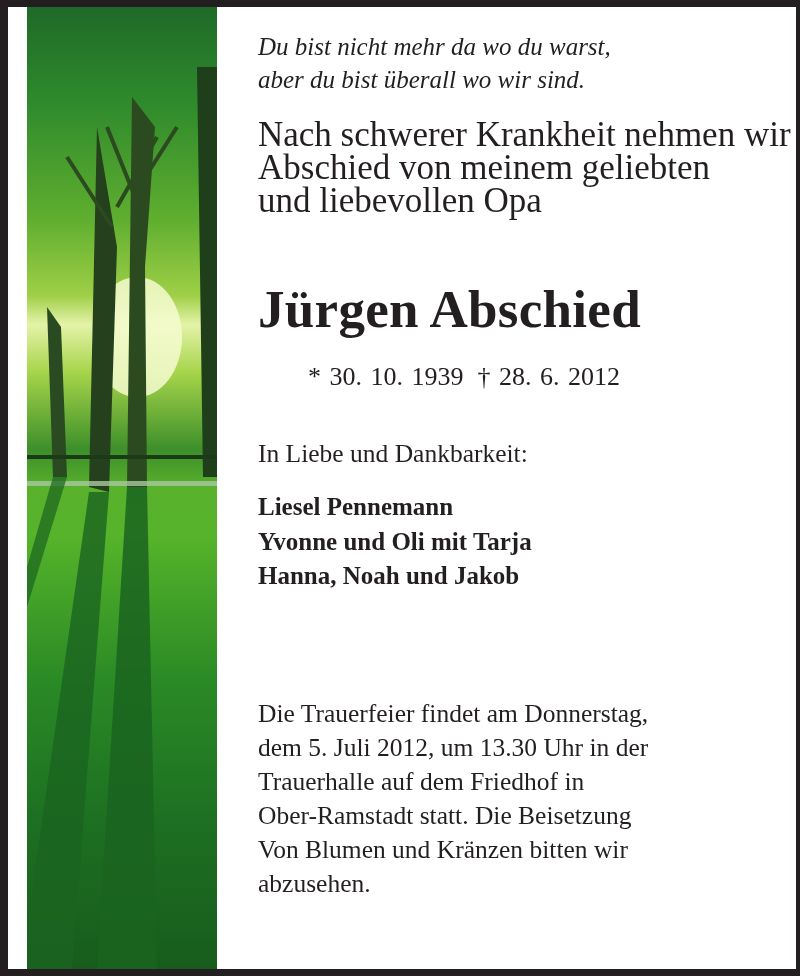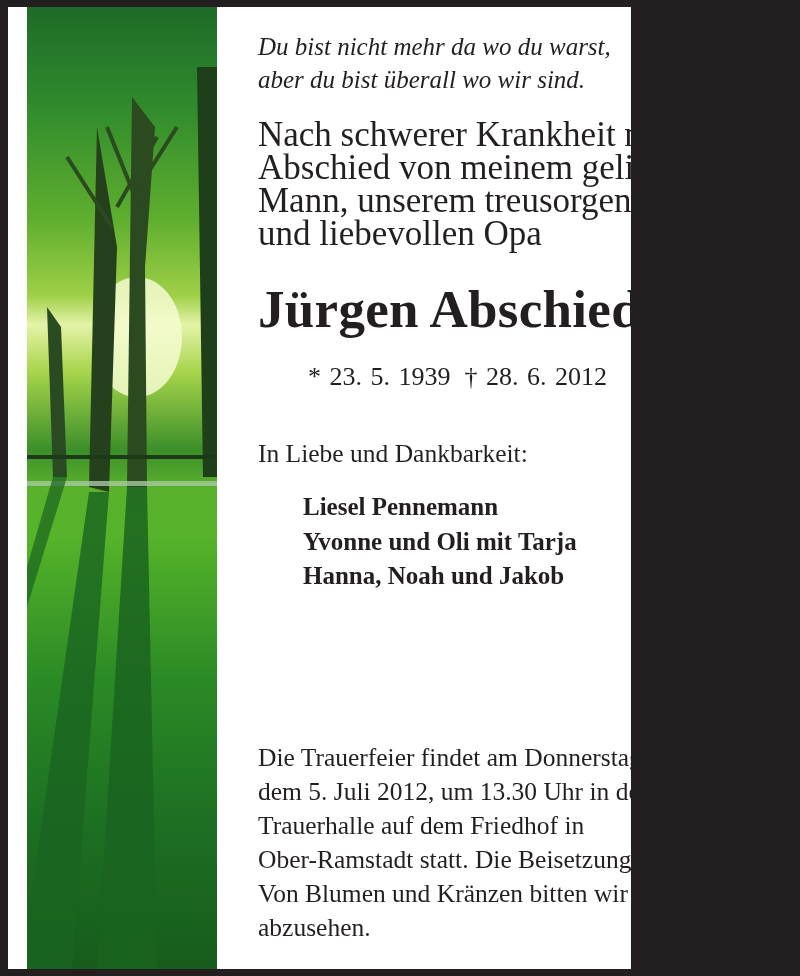--- a/index.html
+++ b/index.html
@@ -1,29 +1,29 @@
 <!DOCTYPE html>
 <html><head>
 <meta charset="utf-8">
 <style>
   html, body { margin:0; padding:0; }
   body { width:800px; height:976px; background:#231f20; position:relative; overflow:hidden; }
-  .card { position:absolute; left:8px; top:7px; width:623px; height:962px; background:#ffffff; }
+  .card { position:absolute; left:8px; top:7px; width:788px; height:962px; background:#ffffff; }
   .photo { position:absolute; left:19px; top:0; width:190px; height:962px; overflow:hidden;
     background:linear-gradient(180deg,#1e6a28 0%,#2f8a2c 10%,#5fae2f 22%,#9fcf47 30%,#e4f3a8 33%,#a6d44a 38%,#3d8f2a 46%,#59b12c 50%,#56b32a 55%,#2a8a25 70%,#1d6f22 85%,#175c1d 100%); }
   .photo svg { position:absolute; left:0; top:0; }
   .text { position:absolute; left:250px; top:0; width:520px; font-family:"Liberation Serif","DejaVu Serif",serif; color:#231f20; }
   .motto { position:absolute; top:23px; font-style:italic; font-size:25px; line-height:33px; }
   .intro { position:absolute; top:111px; font-size:35px; line-height:33px; }
   .name { position:absolute; top:272px; font-size:53px; font-weight:bold; letter-spacing:0.3px; white-space:nowrap; }
   .dates { position:absolute; top:355px; left:50px; font-size:26px; white-space:nowrap; word-spacing:2px; }
   .dates span + span { margin-left:14px; }
   .thanks { position:absolute; top:432px; font-size:25.5px; }
-  .family { position:absolute; top:483px; font-size:25px; font-weight:bold; line-height:34.5px;margin-left:45px; }
-  .service { position:absolute; top:690px; font-size:25.5px; line-height:34px; width:510px; text-align:justify;margin-top:44px; }
+  .family { position:absolute; top:483px; font-size:25px; font-weight:bold; line-height:34.5px; }
+  .service { position:absolute; top:690px; font-size:25.5px; line-height:34px; width:510px; text-align:justify; }
   .line { display:block; white-space:nowrap; }
 </style>
 </head>
 <body>
 
 <div class="card">
   <div class="photo">
     <svg width="190" height="962" viewBox="0 0 190 962">
 
       <ellipse cx="110" cy="330" rx="45" ry="60" fill="#f4fbd0" opacity="0.85"></ellipse>
@@ -47,28 +47,27 @@
 
   <div class="text">
     <div class="motto">
       <span class="line">Du bist nicht mehr da wo du warst,</span>
       <span class="line">aber du bist überall wo wir sind.</span>
     </div>
 
     <div class="intro">
       <span class="line">Nach schwerer Krankheit nehmen wir</span>
       <span class="line">Abschied von meinem geliebten</span>
-      <span class="line">Mann, unserem treusorgenden Papa</span>
       <span class="line">und liebevollen Opa</span>
     </div>
 
     <div class="name">Jürgen Abschied</div>
 
     <div class="dates">
-      <span>* 23. 5. 1939</span><span>† 28. 6. 2012</span>
+      <span>* 30. 10. 1939</span><span>† 28. 6. 2012</span>
     </div>
 
     <div class="thanks">In Liebe und Dankbarkeit:</div>
 
     <div class="family">
       <span class="line">Liesel Pennemann</span>
       <span class="line">Yvonne und Oli mit Tarja</span>
       <span class="line">Hanna, Noah und Jakob</span>
     </div>
 

